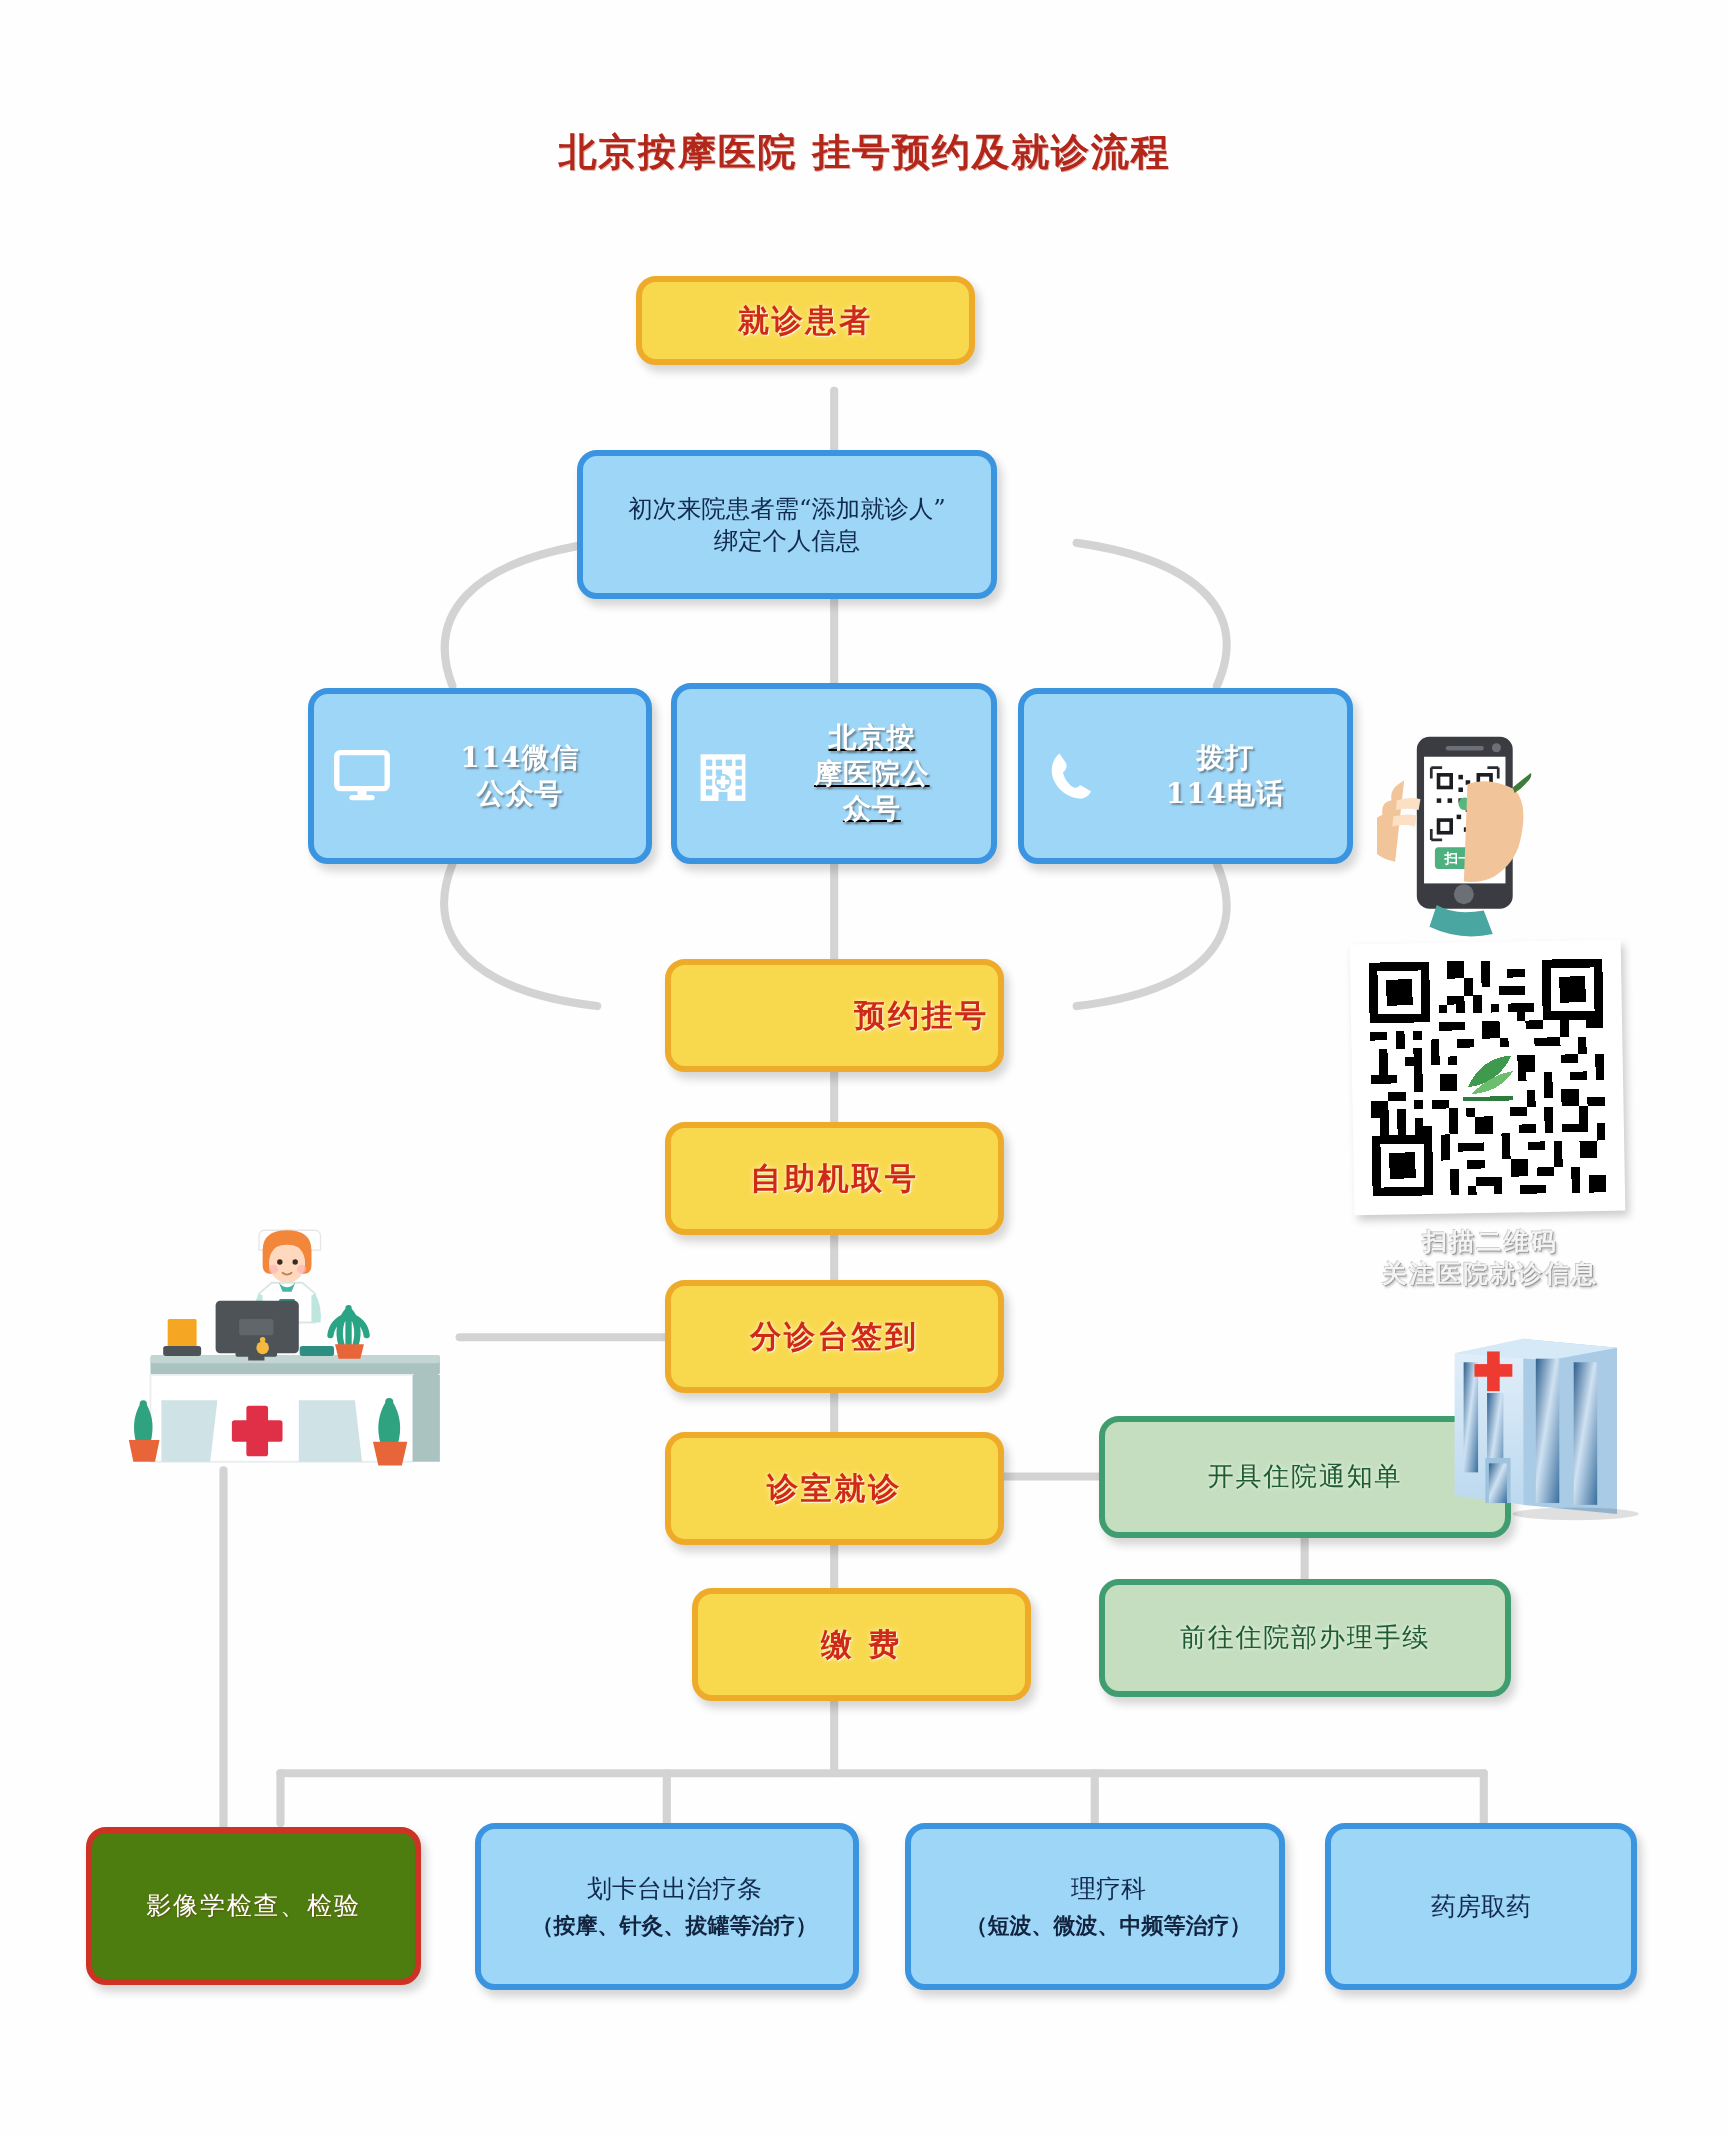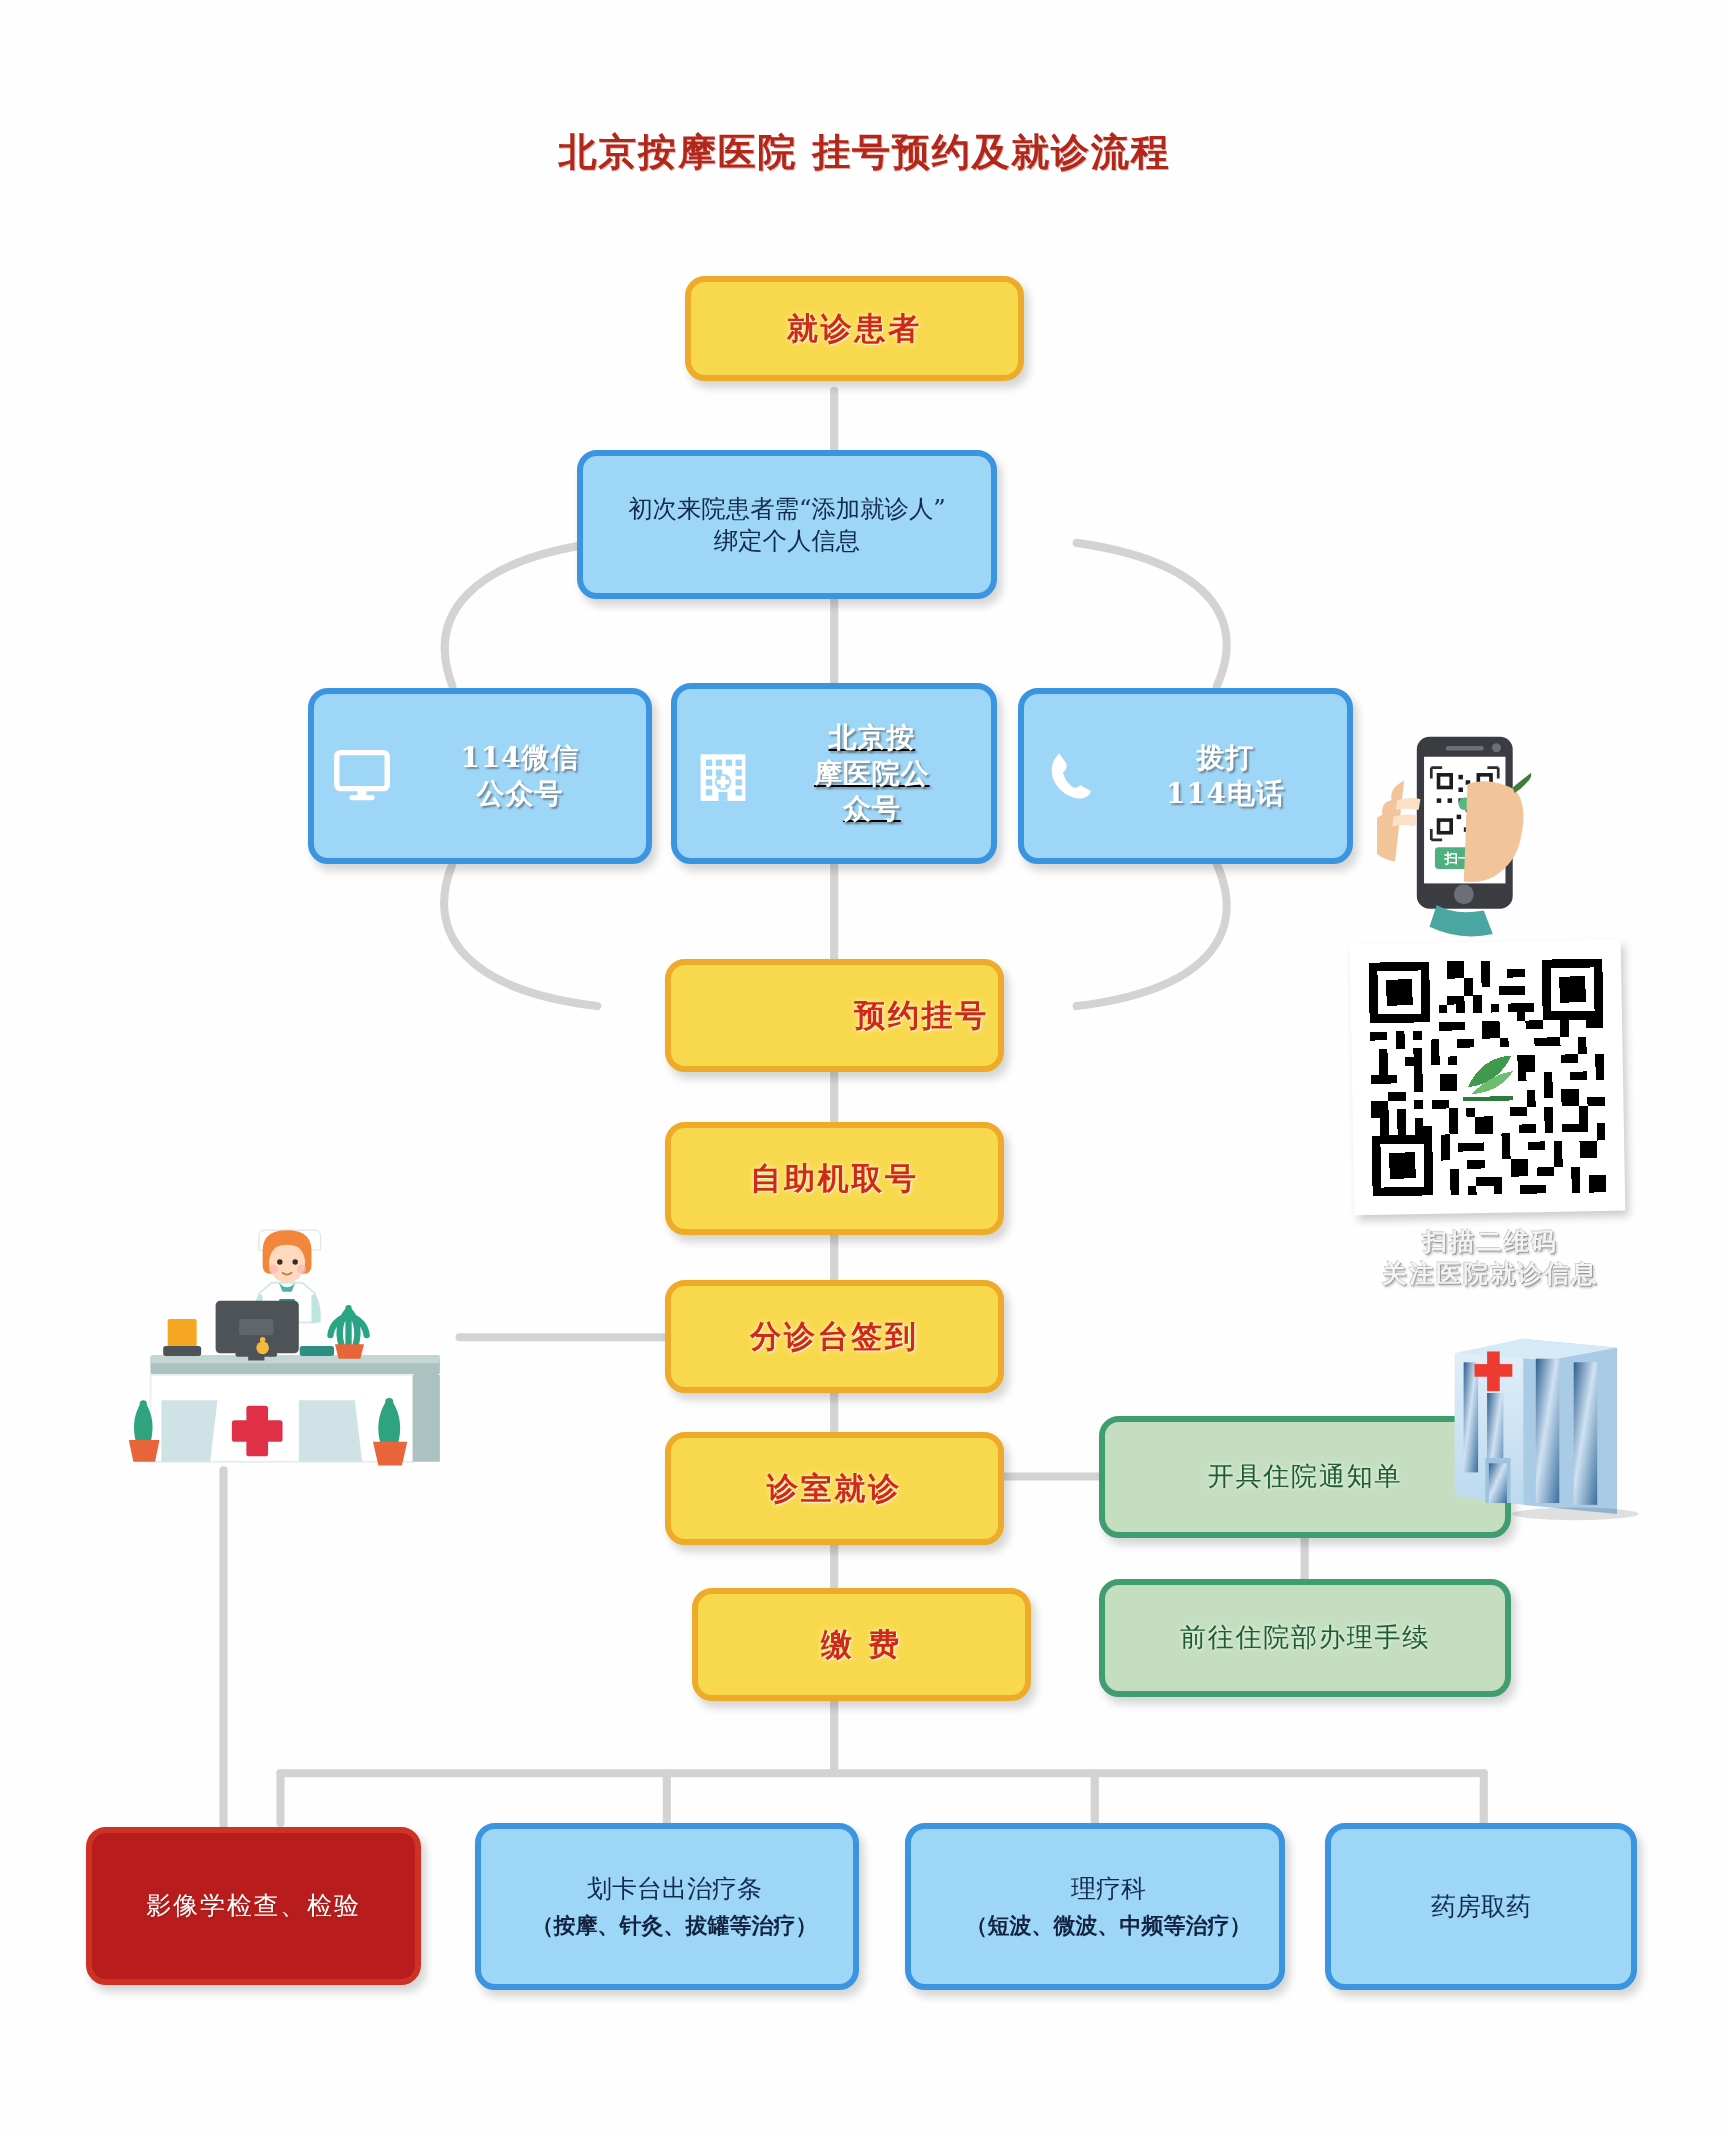--- a/index.html
+++ b/index.html
@@ -109,21 +109,21 @@
   .n-green .lbl {
     color: #1e5b32;
     font-size: 26px;
     letter-spacing: 1.8px;
     text-shadow: 0 0 4.5px #f0fbef;
     font-family: "DejaVu Serif", "Liberation Serif", serif;
   }
 
   
   .n-red {
-    background: #b91c1c;
+    background: #4d7c0f;
     border: 6.3px solid #cd3224;
   }
   .n-red .lbl {
     color: #ffffff;
     font-size: 26px;
     letter-spacing: 1.8px;
     text-shadow: 0.9px 0.9px 1.8px rgba(120,30,20,.45);
     font-family: "DejaVu Serif", "Liberation Serif", serif;
   }
 
@@ -133,21 +133,21 @@
     display: block;
     font-size: 22px;
     font-weight: bold;
     letter-spacing: 0;
     margin-top: 7.2px;
     font-family: "DejaVu Sans", "Liberation Sans", sans-serif;
     color: #12243f;
   }
 
   
-  #n-patient   { left: 685px;  top: 276px;  width: 339px; height: 105px; }
+  #n-patient   { left: 636px;  top: 276px;  width: 339px; height: 89px; }
   #n-bind      { left: 577px;  top: 450px;  width: 420px; height: 149px; }
   #n-ch1       { left: 308px;  top: 688px;  width: 344px; height: 176px; }
   #n-ch2       { left: 671px;  top: 683px;  width: 326px; height: 181px; text-decoration: underline; }
   #n-ch3       { left: 1018px; top: 688px;  width: 335px; height: 176px; }
   #n-appoint   { left: 665px;  top: 959px; width: 339px; height: 113px; justify-content: flex-end; }
   #n-kiosk     { left: 665px;  top: 1122px; width: 339px; height: 113px; }
   #n-triage    { left: 665px;  top: 1280px; width: 339px; height: 113px; }
   #n-consult   { left: 665px;  top: 1432px; width: 339px; height: 113px; }
   #n-pay       { left: 665px;  top: 1588px; width: 339px; height: 113px; margin-left: 27px; }
   #n-admitnote { left: 1099px; top: 1416px; width: 412px; height: 122px; }

